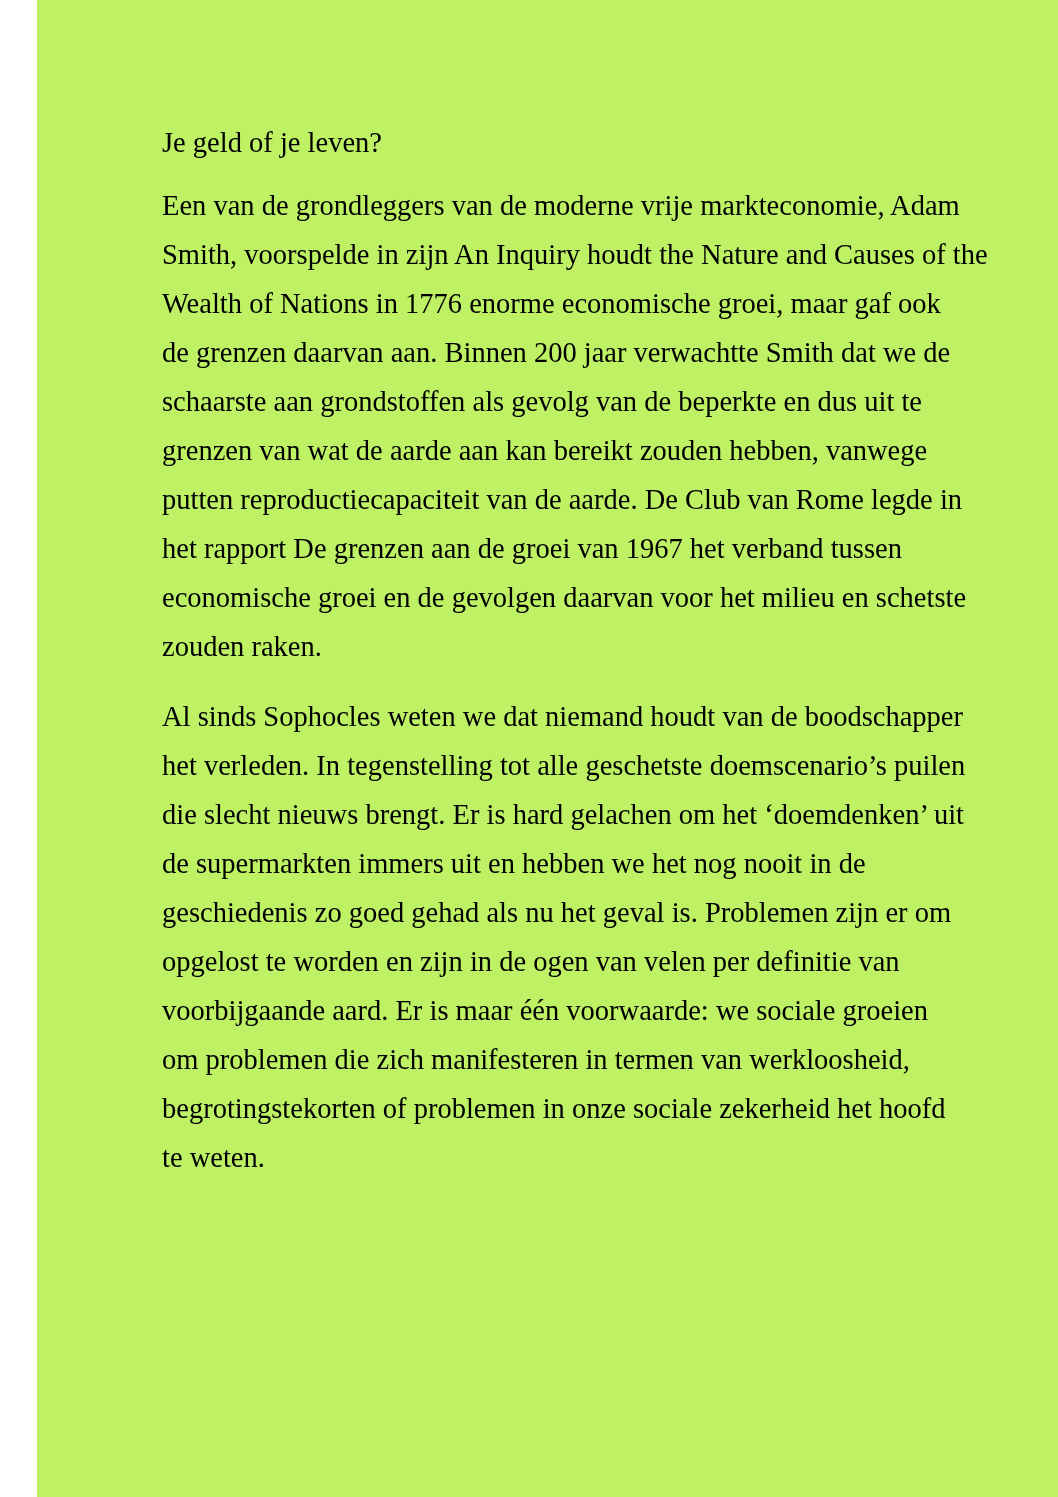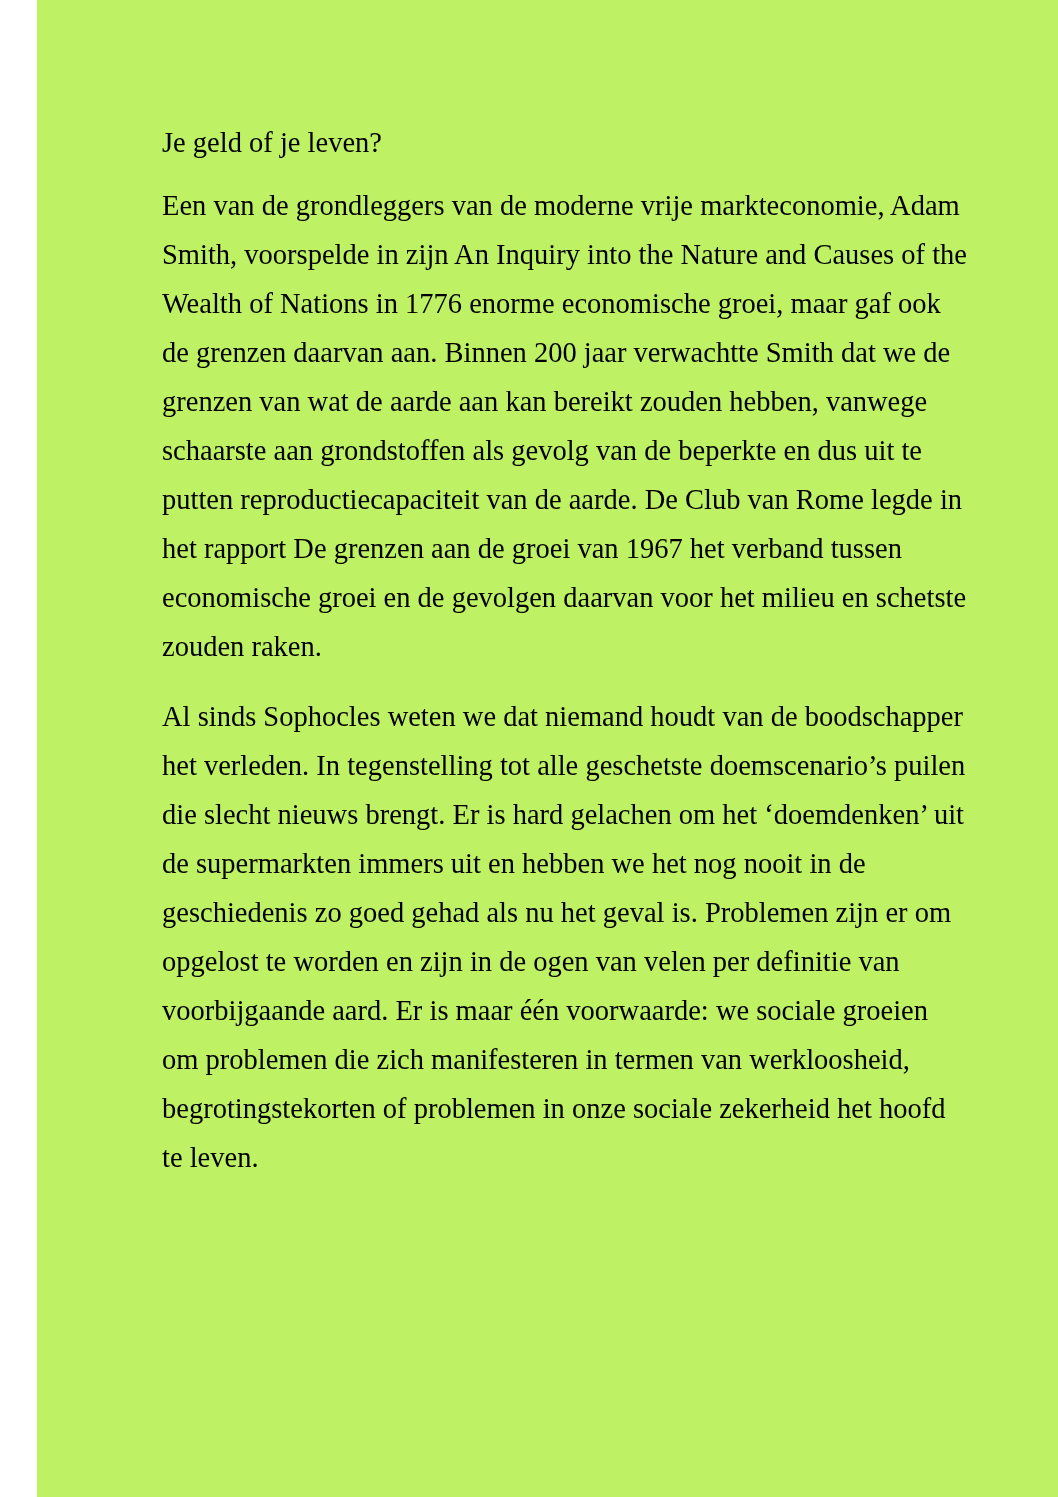--- a/index.html
+++ b/index.html
@@ -43,37 +43,37 @@
 </head>
 <body>
 
 <div class="page">
 
   <div class="doc-title">Je geld of je leven?</div>
 
 
   <div class="paragraph">
     <div class="line">Een van de grondleggers van de moderne vrije markteconomie, Adam</div>
-    <div class="line">Smith, voorspelde in zijn An Inquiry into the Nature and Causes of the</div>
+    <div class="line">Smith, voorspelde in zijn An Inquiry houdt the Nature and Causes of the</div>
     <div class="line">Wealth of Nations in 1776 enorme economische groei, maar gaf ook</div>
     <div class="line">de grenzen daarvan aan. Binnen 200 jaar verwachtte Smith dat we de</div>
+    <div class="line">schaarste aan grondstoffen als gevolg van de beperkte en dus uit te</div>
     <div class="line">grenzen van wat de aarde aan kan bereikt zouden hebben, vanwege</div>
-    <div class="line">schaarste aan grondstoffen als gevolg van de beperkte en dus uit te</div>
     <div class="line">putten reproductiecapaciteit van de aarde. De Club van Rome legde in</div>
     <div class="line">het rapport De grenzen aan de groei van 1967 het verband tussen</div>
     <div class="line">economische groei en de gevolgen daarvan voor het milieu en schetste</div>
     <div class="line">zouden raken.</div>
   </div>
 
   <div class="paragraph">
     <div class="line">Al sinds Sophocles weten we dat niemand houdt van de boodschapper</div>
     <div class="line">het verleden. In tegenstelling tot alle geschetste doemscenario’s puilen</div>
     <div class="line">die slecht nieuws brengt. Er is hard gelachen om het ‘doemdenken’ uit</div>
     <div class="line">de supermarkten immers uit en hebben we het nog nooit in de</div>
     <div class="line">geschiedenis zo goed gehad als nu het geval is. Problemen zijn er om</div>
     <div class="line">opgelost te worden en zijn in de ogen van velen per definitie van</div>
     <div class="line">voorbijgaande aard. Er is maar één voorwaarde: we sociale groeien</div>
     <div class="line">om problemen die zich manifesteren in termen van werkloosheid,</div>
     <div class="line">begrotingstekorten of problemen in onze sociale zekerheid het hoofd</div>
-    <div class="line">te leven.</div>
+    <div class="line">te weten.</div>
   </div>
 
 </div>
 
 </body></html>

